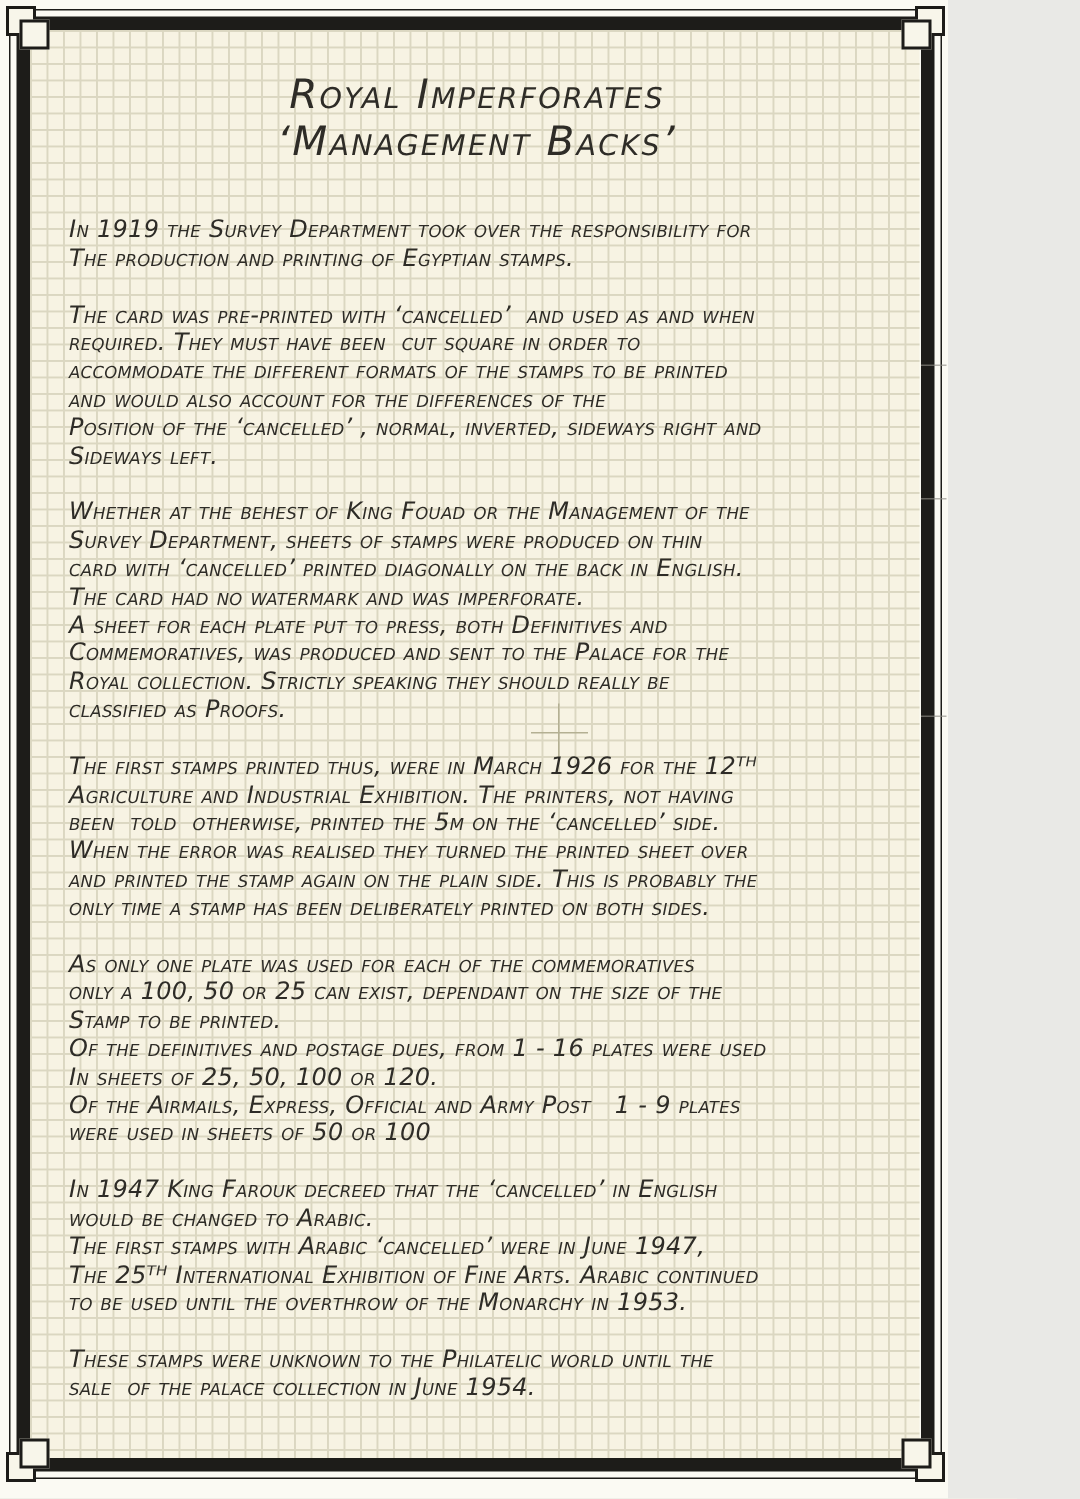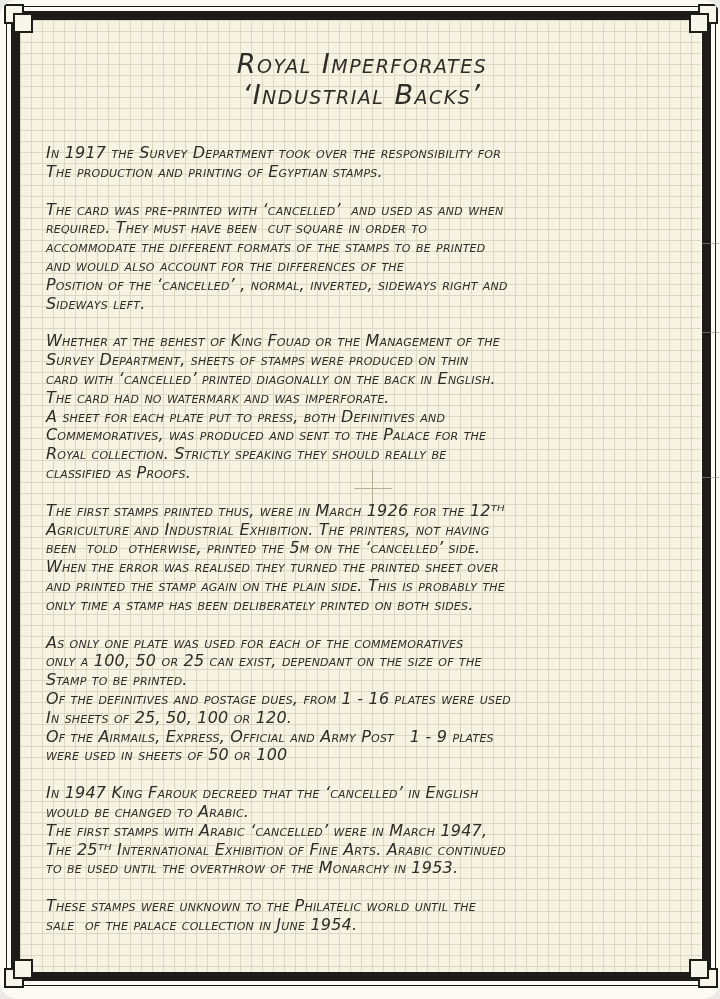--- a/index.html
+++ b/index.html
@@ -6,26 +6,25 @@
     --paper: #f7f3e3;
     --grid: #dbd7c1;
     --border: #1d1c19;
     --ink: #2e2c27;
     --margin-bg: #fbfaf3;
     --corner-fill: #f8f6ea;
   }
   html, body { margin: 0; padding: 0; background: #e9e9e6; }
   .page {
     position: relative;
-    width: 720px;
+    width: 632px;
     height: 999px;
     background: var(--margin-bg);
     overflow: hidden;
     font-family: "DejaVu Sans", sans-serif;
-    border-radius: 17px;
   }
   
   .grid-area {
     position: absolute;
     left: 20px; top: 20px; right: 19px; bottom: 27px;
     background-color: var(--paper);
     background-image:
       linear-gradient(var(--grid) 1px, transparent 1px),
       linear-gradient(90deg, var(--grid) 1px, transparent 1px);
     background-size: 11px 11px;
@@ -108,23 +107,23 @@
   <div class="csq br1"></div>
   <div class="csq br2"></div>
 
   <div class="tick" style="top:243px"></div>
   <div class="tick" style="top:332px"></div>
   <div class="tick" style="top:477px"></div>
 
   <div class="content">
     <div class="title">
       <div>Royal Imperforates</div>
-      <div>‘Industrial Backs’</div>
+      <div>‘Management Backs’</div>
     </div>
-    <p class="body-par">In 1917 the Survey Department took over the responsibility for
+    <p class="body-par">In 1919 the Survey Department took over the responsibility for
 The production and printing of Egyptian stamps.</p>
     <p class="body-par">The card was pre-printed with ‘cancelled’  and used as and when
 required. They must have been  cut square in order to
 accommodate the different formats of the stamps to be printed
 and would also account for the differences of the
 Position of the ‘cancelled’ , normal, inverted, sideways right and
 Sideways left.</p>
     <p class="body-par">Whether at the behest of King Fouad or the Management of the
 Survey Department, sheets of stamps were produced on thin
 card with ‘cancelled’ printed diagonally on the back in English.
@@ -141,20 +140,20 @@
 only time a stamp has been deliberately printed on both sides.</p>
     <p class="body-par">As only one plate was used for each of the commemoratives
 only a 100, 50 or 25 can exist, dependant on the size of the
 Stamp to be printed.
 Of the definitives and postage dues, from 1 - 16 plates were used
 In sheets of 25, 50, 100 or 120.
 Of the Airmails, Express, Official and Army Post   1 - 9 plates
 were used in sheets of 50 or 100</p>
     <p class="body-par">In 1947 King Farouk decreed that the ‘cancelled’ in English
 would be changed to Arabic.
-The first stamps with Arabic ‘cancelled’ were in March 1947,
+The first stamps with Arabic ‘cancelled’ were in June 1947,
 The 25ᵀᴴ International Exhibition of Fine Arts. Arabic continued
 to be used until the overthrow of the Monarchy in 1953.</p>
     <p class="body-par">These stamps were unknown to the Philatelic world until the
 sale  of the palace collection in June 1954.</p>
   </div>
 
 </div>
 
 </body></html>

